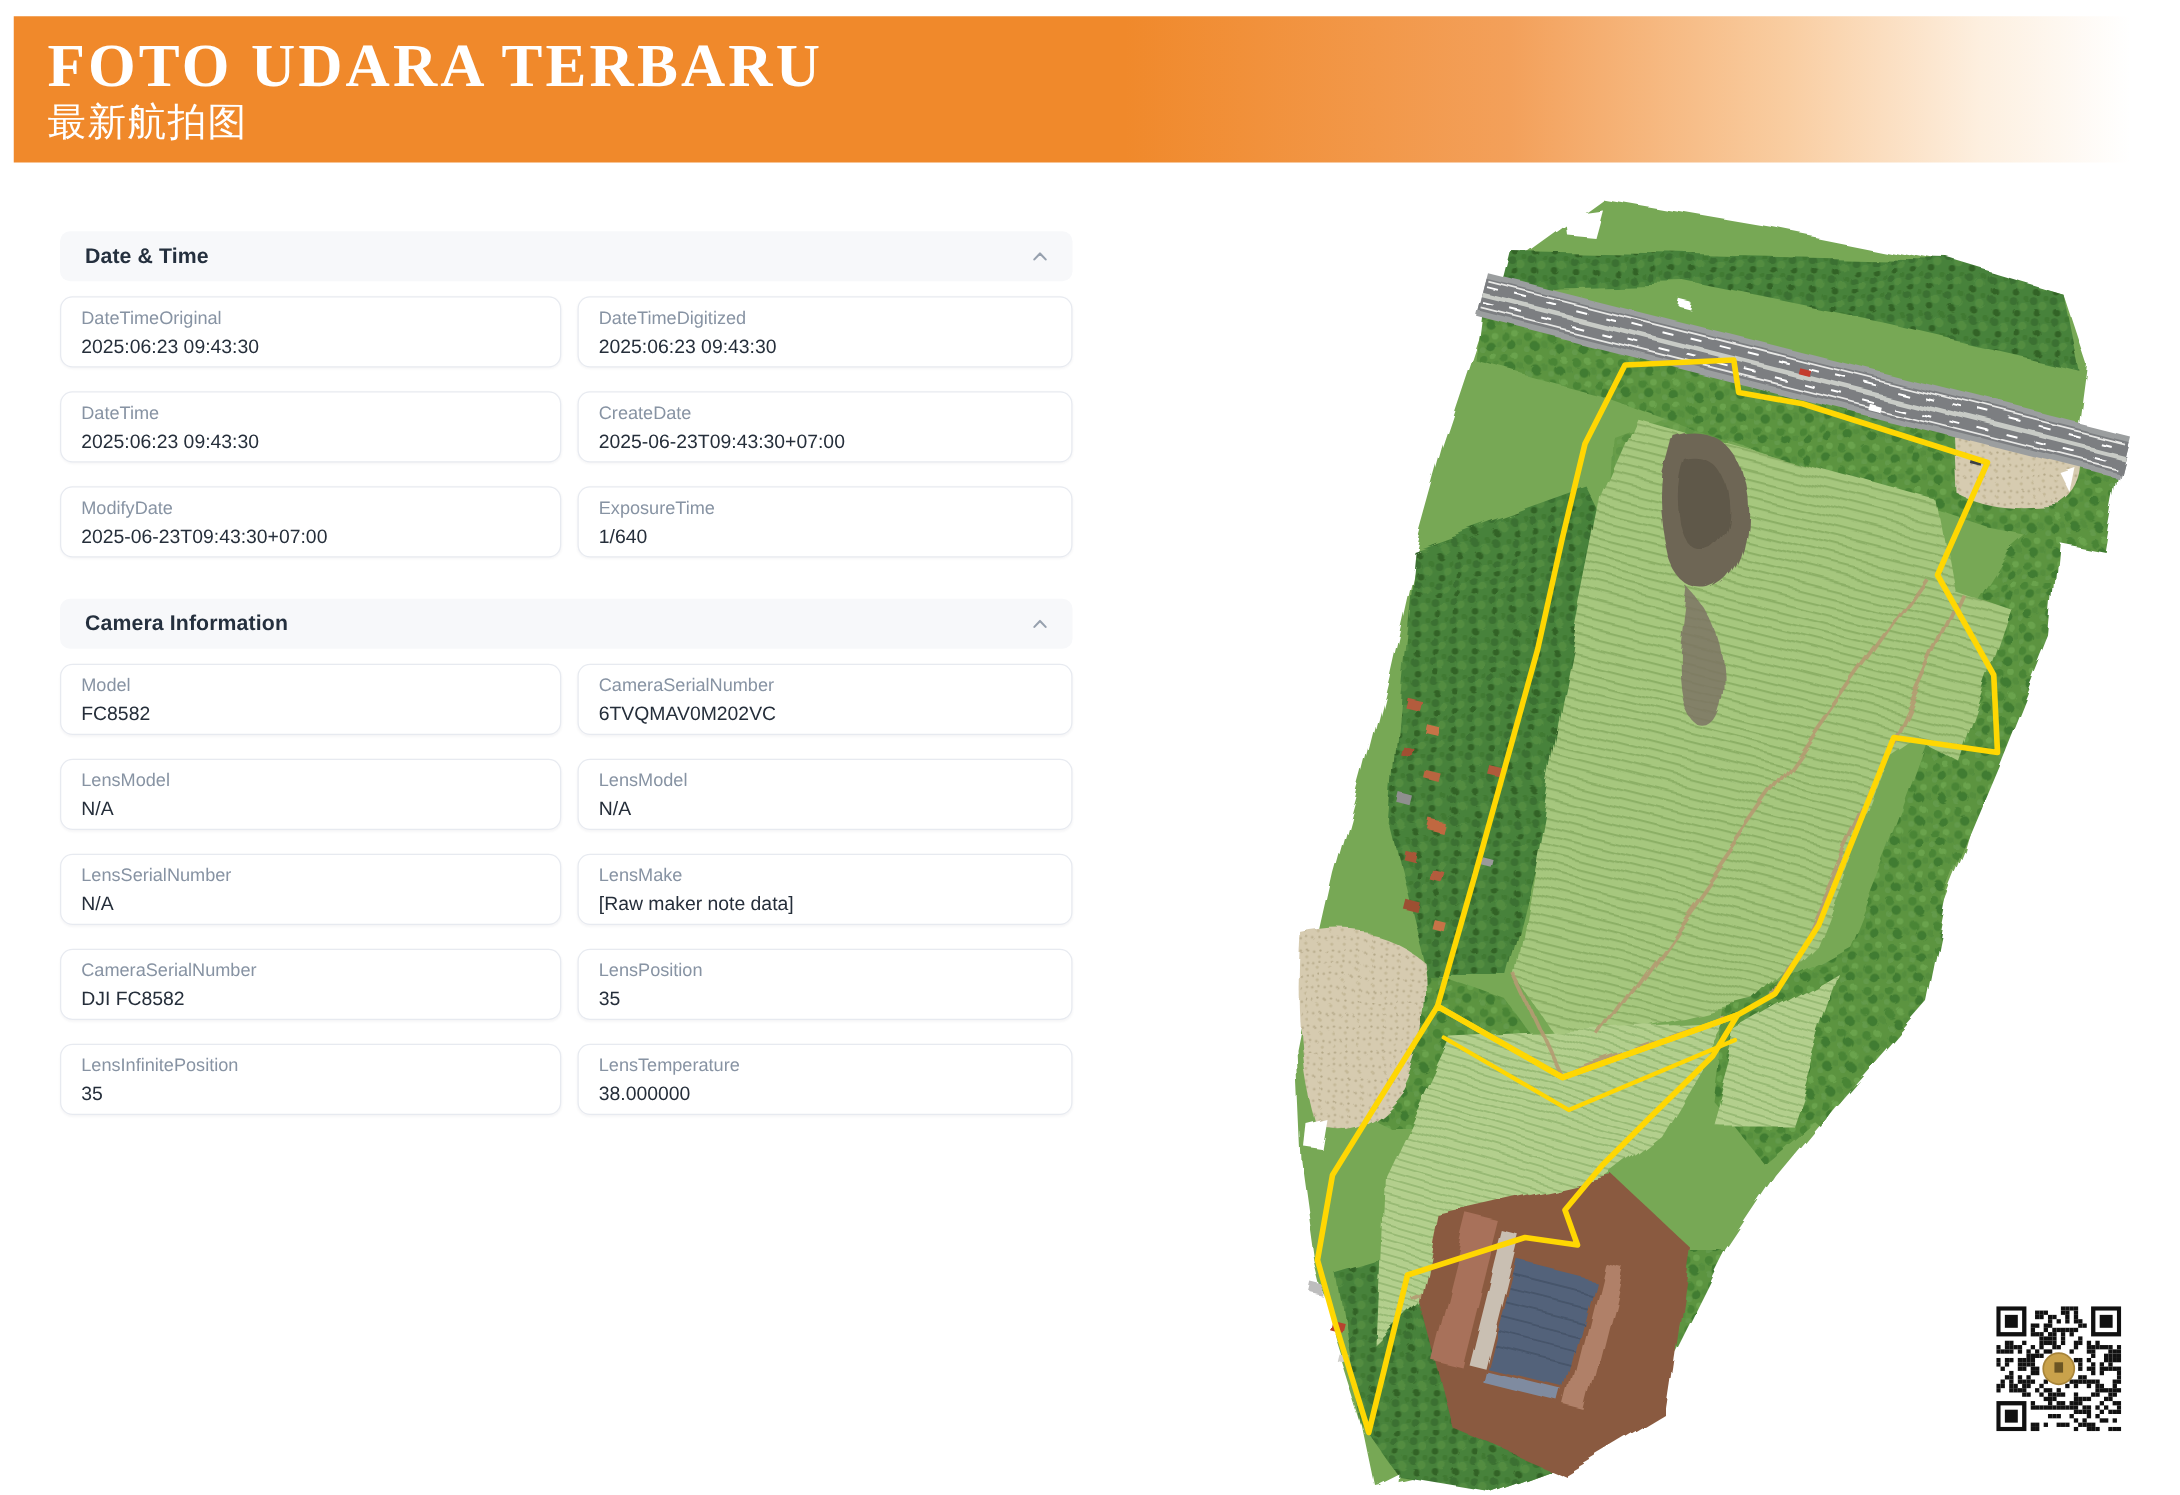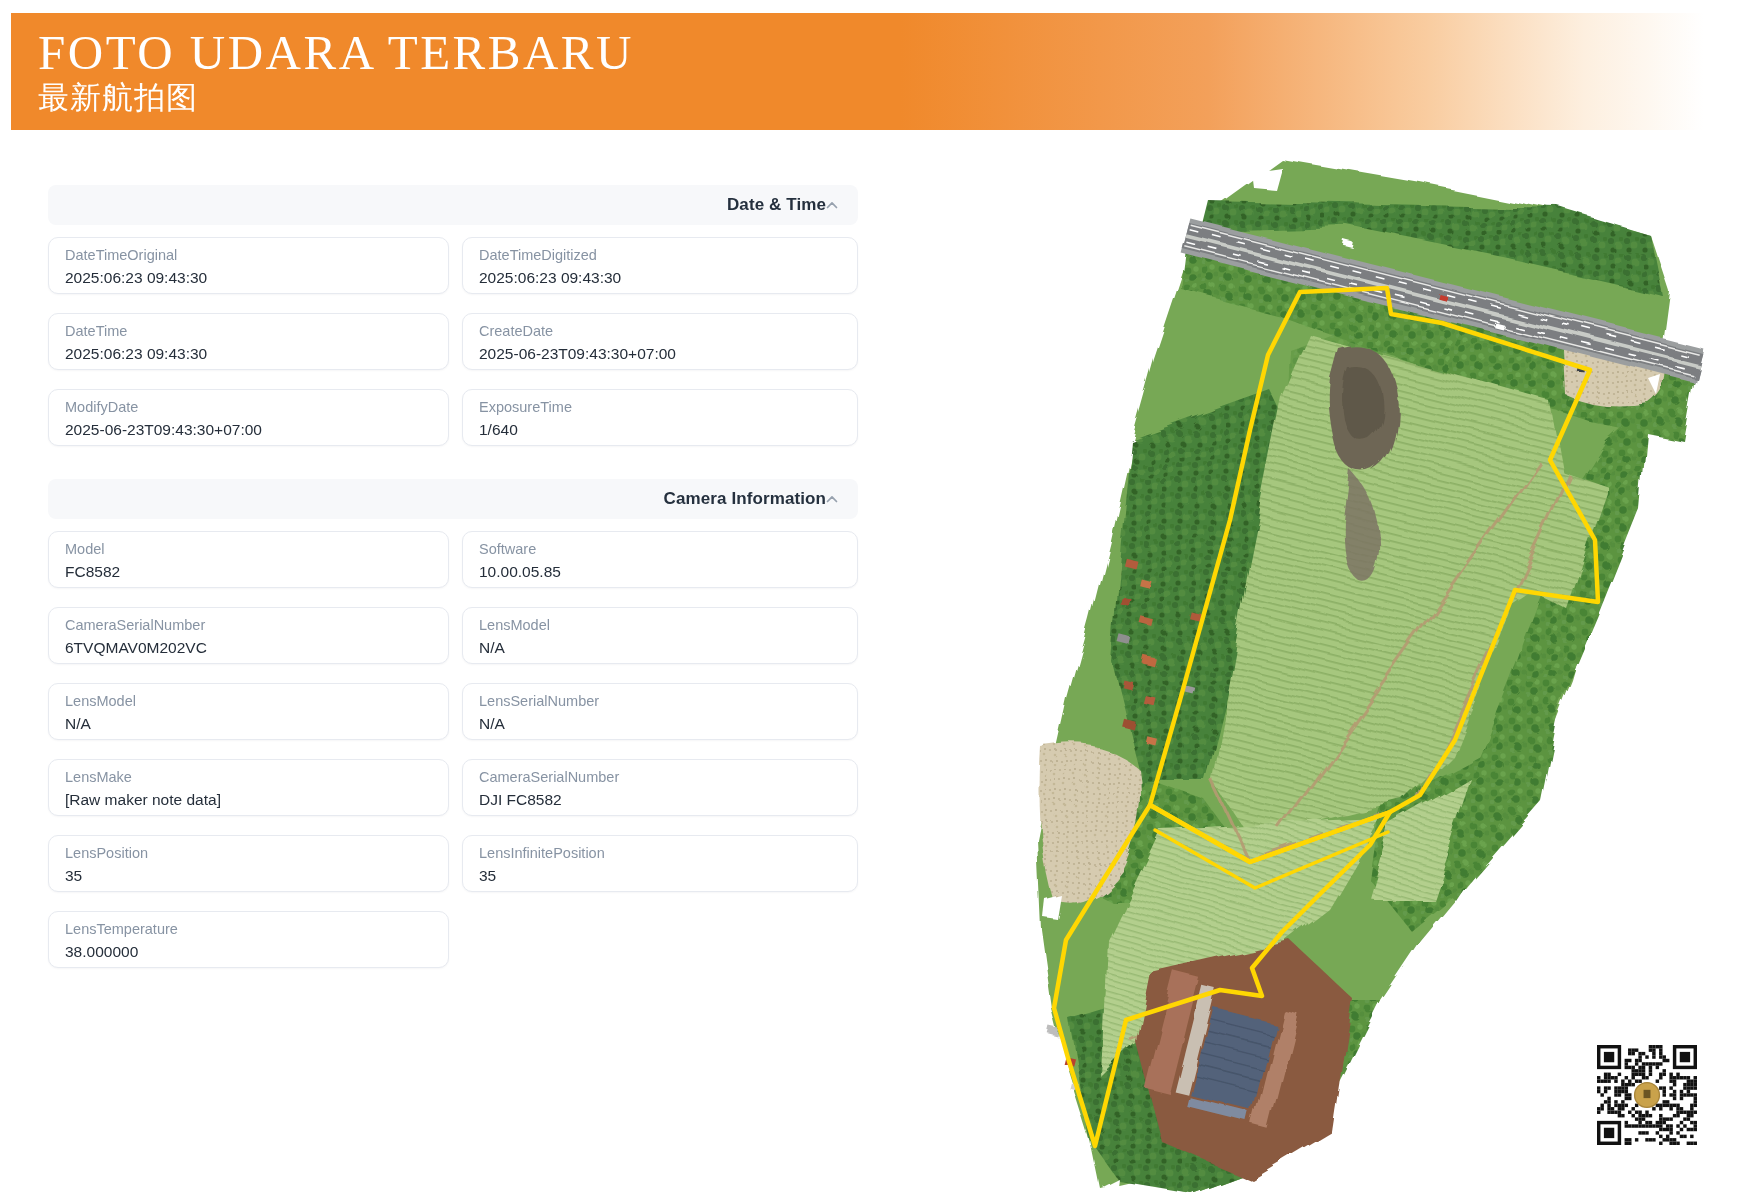--- a/index.html
+++ b/index.html
@@ -4,28 +4,28 @@
 <style>
   html,body{margin:0;padding:0;background:#ffffff;}
   body{width:1744px;height:1196px;position:relative;overflow:hidden;
        font-family:"Liberation Sans",sans-serif;-webkit-font-smoothing:antialiased;}
 
   
   .banner{position:absolute;left:11px;top:13px;width:1710px;height:117px;
     background:linear-gradient(90deg,#f0892b 0%,#f0892b 52%,#f3a05a 70%,#f9cda1 83%,#fdefdf 92%,#ffffff 99%);
     color:#ffffff;padding:0 0 0 27px;box-sizing:border-box;}
   .banner h1{margin:0;padding-top:14px;font-family:"Liberation Serif",serif;
-    font-size:49px;line-height:52px;font-weight:400;letter-spacing:2.5px;}
+    font-size:49px;line-height:52px;font-weight:700;letter-spacing:2.5px;}
   .banner h2{margin:0;font-family:Liberation Serif, serif;font-size:31px;line-height:38px;
     font-weight:400;letter-spacing:1px;}
 
   
   .panel{position:absolute;left:48px;top:185px;width:810px;}
   .sec-header{height:40px;background:#f7f8fa;border-radius:8px;display:flex;
-    align-items:center;justify-content:flex-end;padding:0 20px;box-sizing:border-box;
+    align-items:center;justify-content:space-between;padding:0 20px;box-sizing:border-box;
     cursor:pointer;}
   .sec-header .t{font-size:17px;font-weight:700;color:#25303e;letter-spacing:.1px;}
   .chev{width:12px;height:8px;flex:0 0 auto;}
   .cards{display:grid;grid-template-columns:401px 396px;column-gap:13px;row-gap:19px;margin-top:12px;}
   .card{height:57px;box-sizing:border-box;background:#ffffff;border:1px solid #e7eaf0;
     border-radius:10px;padding:8px 16px 16px 16px;box-shadow:0 1px 2px rgba(16,24,40,.04);}
   .card .lbl{font-size:14.5px;color:#8793a3;line-height:19px;}
   .card .val{font-size:15.5px;color:#252e3a;line-height:21px;margin-top:2px;}
   .gap-between-sections{height:33px;}
 
@@ -83,24 +83,20 @@
     <span class="t">Camera Information</span>
     <svg class="chev" viewBox="0 0 12 8">
       <polyline points="1.5,6.5 6,1.8 10.5,6.5" fill="none" stroke="#97a1ae" stroke-width="1.7" stroke-linecap="round" stroke-linejoin="round"></polyline>
     </svg>
   </div>
 
   <div class="cards">
     <div class="card">
       <div class="lbl">Model</div>
       <div class="val">FC8582</div>
-    </div>
-    <div class="card">
-      <div class="lbl">Software</div>
-      <div class="val">10.00.05.85</div>
     </div>
     <div class="card">
       <div class="lbl">CameraSerialNumber</div>
       <div class="val">6TVQMAV0M202VC</div>
     </div>
     <div class="card">
       <div class="lbl">LensModel</div>
       <div class="val">N/A</div>
     </div>
     <div class="card">

